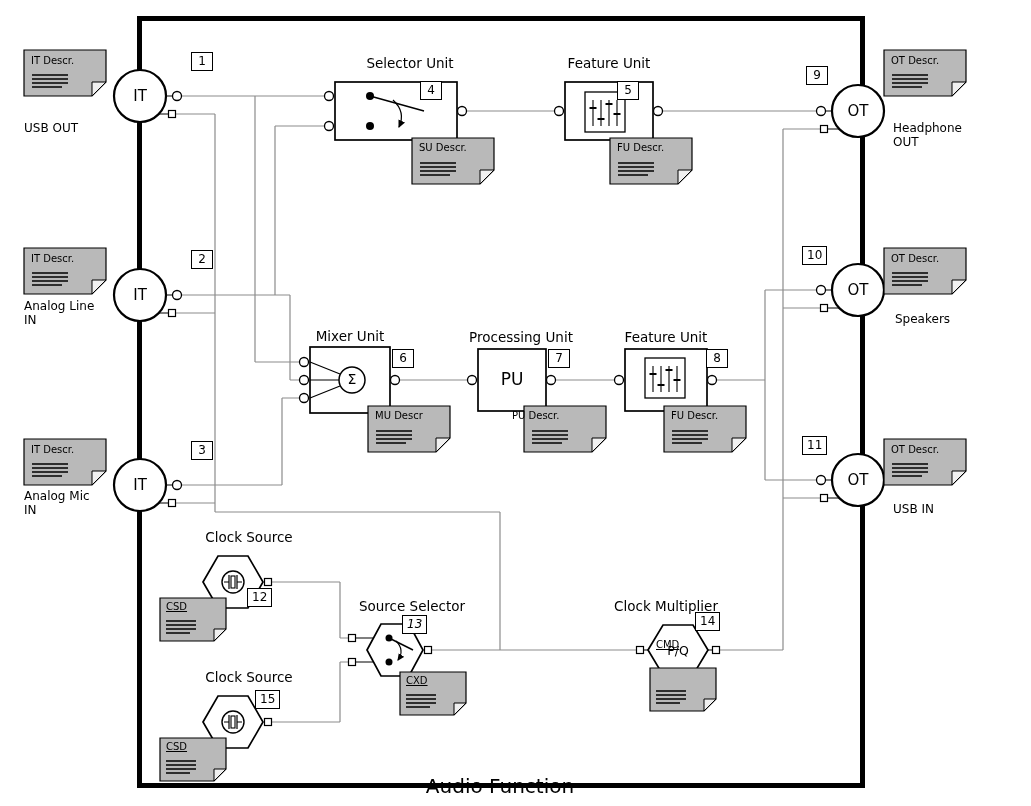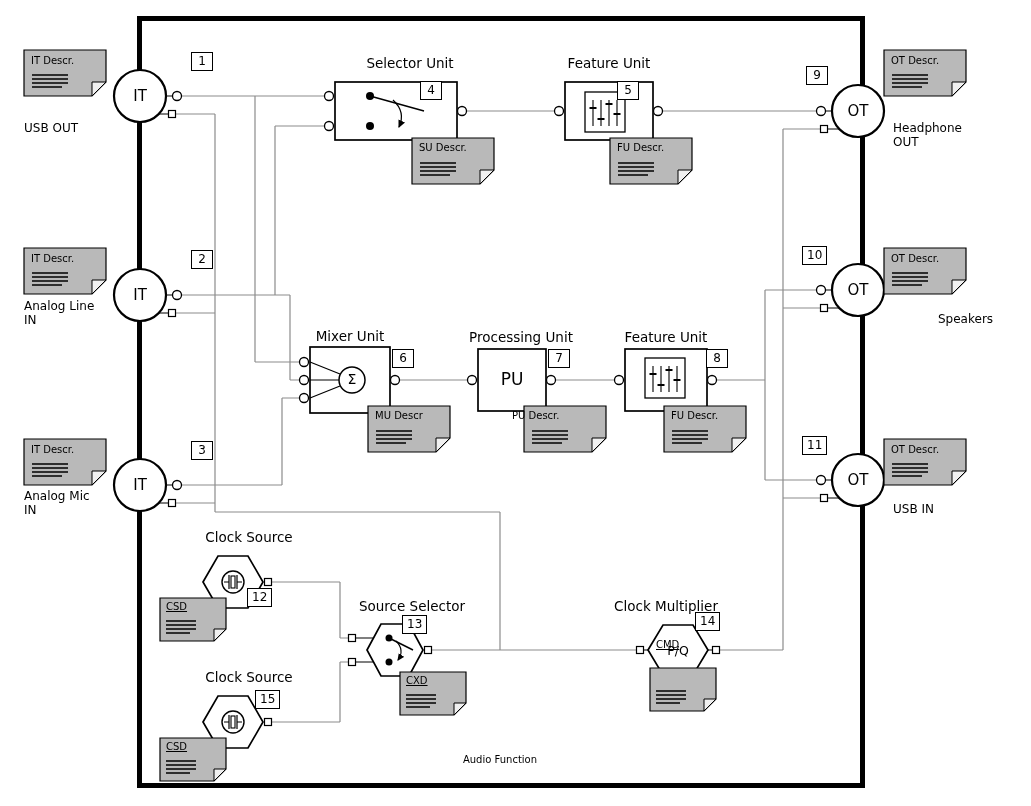--- a/index.html
+++ b/index.html
@@ -8,21 +8,21 @@
   .stage > svg{position:absolute;left:0;top:0;z-index:1;}
   .ov{position:absolute;z-index:2;}
   .t-sym{width:60px;text-align:center;font-size:15px;}
   .badge{border:1px solid #000;background:#fff;font-size:12px;line-height:17px;height:17px;
          min-width:12px;padding:0 4px;text-align:center;}
   .utitle{font-size:13.5px;white-space:nowrap;transform:translateX(-50%);}
   .tlabel{font-size:12px;line-height:1.18;}
   .ntext{font-size:10px;white-space:nowrap;}
   .ul{text-decoration:underline;}
   .sym{text-align:center;}
-  .fn-title{font-size:10px;transform:translateX(-50%);white-space:nowrap;}
+  .fn-title{font-size:20px;transform:translateX(-50%);white-space:nowrap;margin-top:20px;}
 </style>
 </head>
 <body>
 
 <div class="stage">
 
 <svg width="1031" height="806" viewBox="0 0 1031 806">
   <defs>
     <marker id="arr" markerWidth="9" markerHeight="9" refX="5.5" refY="3" orient="auto">
       <path d="M0,0 L6.5,3 L0,6 Z" fill="#000"></path>
@@ -157,21 +157,21 @@
 <div class="ov badge" style="left:191px;top:441px;">3</div>
 <div class="ov badge" style="left:420px;top:81px;">4</div>
 <div class="ov badge" style="left:617px;top:81px;">5</div>
 <div class="ov badge" style="left:392px;top:349px;">6</div>
 <div class="ov badge" style="left:548px;top:349px;">7</div>
 <div class="ov badge" style="left:706px;top:349px;">8</div>
 <div class="ov badge" style="left:806px;top:66px;">9</div>
 <div class="ov badge" style="left:802px;top:246px;">10</div>
 <div class="ov badge" style="left:802px;top:436px;">11</div>
 <div class="ov badge" style="left:247px;top:588px;">12</div>
-<div class="ov badge" style="left:402px;top:615px;">13</div>
+<div class="ov badge" style="left:402px;top:615px;font-style:italic;">13</div>
 <div class="ov badge" style="left:695px;top:612px;">14</div>
 <div class="ov badge" style="left:247px;top:690px;margin-left:8px;">15</div>
 
 <div class="ov utitle" style="left:410px;top:55px;">Selector Unit</div>
 <div class="ov utitle" style="left:609px;top:55px;">Feature Unit</div>
 <div class="ov utitle" style="left:350px;top:328px;">Mixer Unit</div>
 <div class="ov utitle" style="left:521px;top:329px;">Processing Unit</div>
 <div class="ov utitle" style="left:666px;top:329px;">Feature Unit</div>
 <div class="ov utitle" style="left:249px;top:529px;">Clock Source</div>
 <div class="ov utitle" style="left:412px;top:598px;">Source Selector</div>
@@ -195,18 +195,18 @@
 <div class="ov ntext" style="left:671px;top:410px;">FU Descr.</div>
 <div class="ov ntext ul" style="left:166px;top:601px;">CSD</div>
 <div class="ov ntext ul" style="left:166px;top:741px;">CSD</div>
 <div class="ov ntext ul" style="left:406px;top:675px;">CXD</div>
 <div class="ov ntext ul" style="left:656px;top:639px;">CMD</div>
 
 <div class="ov tlabel" style="left:24px;top:121px;">USB OUT</div>
 <div class="ov tlabel" style="left:24px;top:299px;width:72px;">Analog Line IN</div>
 <div class="ov tlabel" style="left:24px;top:489px;width:72px;">Analog Mic IN</div>
 <div class="ov tlabel" style="left:893px;top:121px;width:92px;">Headphone OUT</div>
-<div class="ov tlabel" style="left:938px;top:312px;">Speakers</div>
+<div class="ov tlabel" style="left:895px;top:312px;">Speakers</div>
 <div class="ov tlabel" style="left:893px;top:502px;">USB IN</div>
 
 <div class="ov fn-title" style="left:500px;top:754px;">Audio Function</div>
 
 </div>
 
 </body></html>

